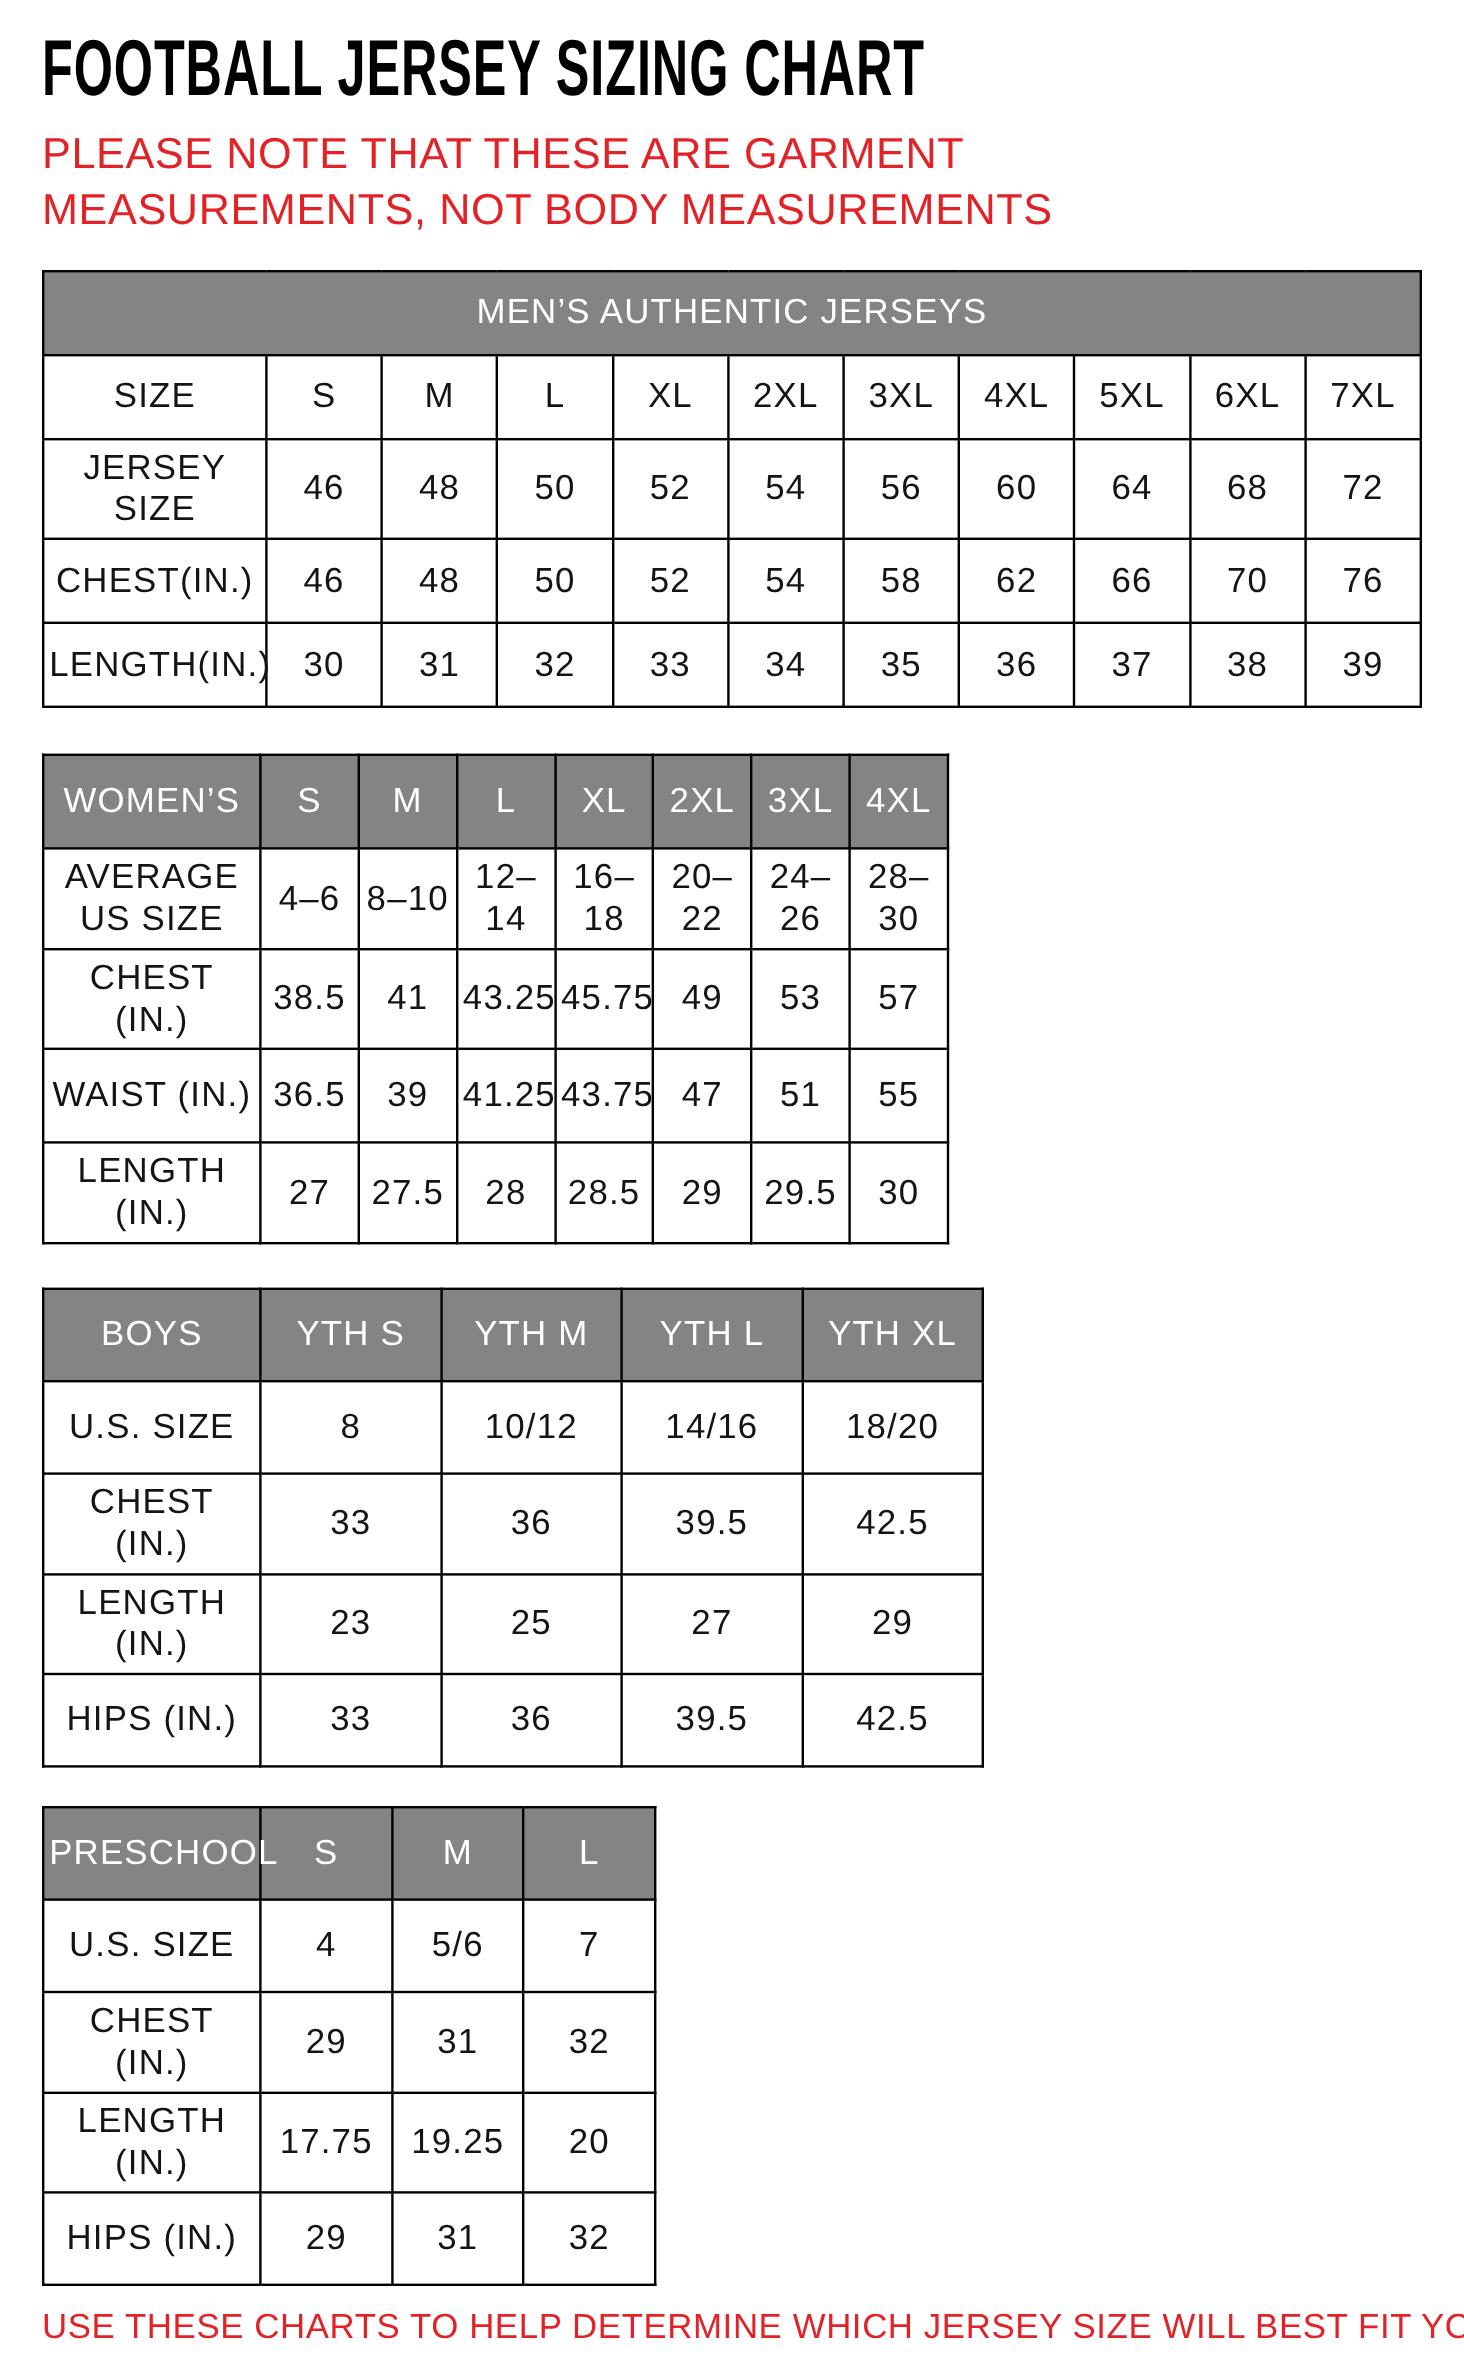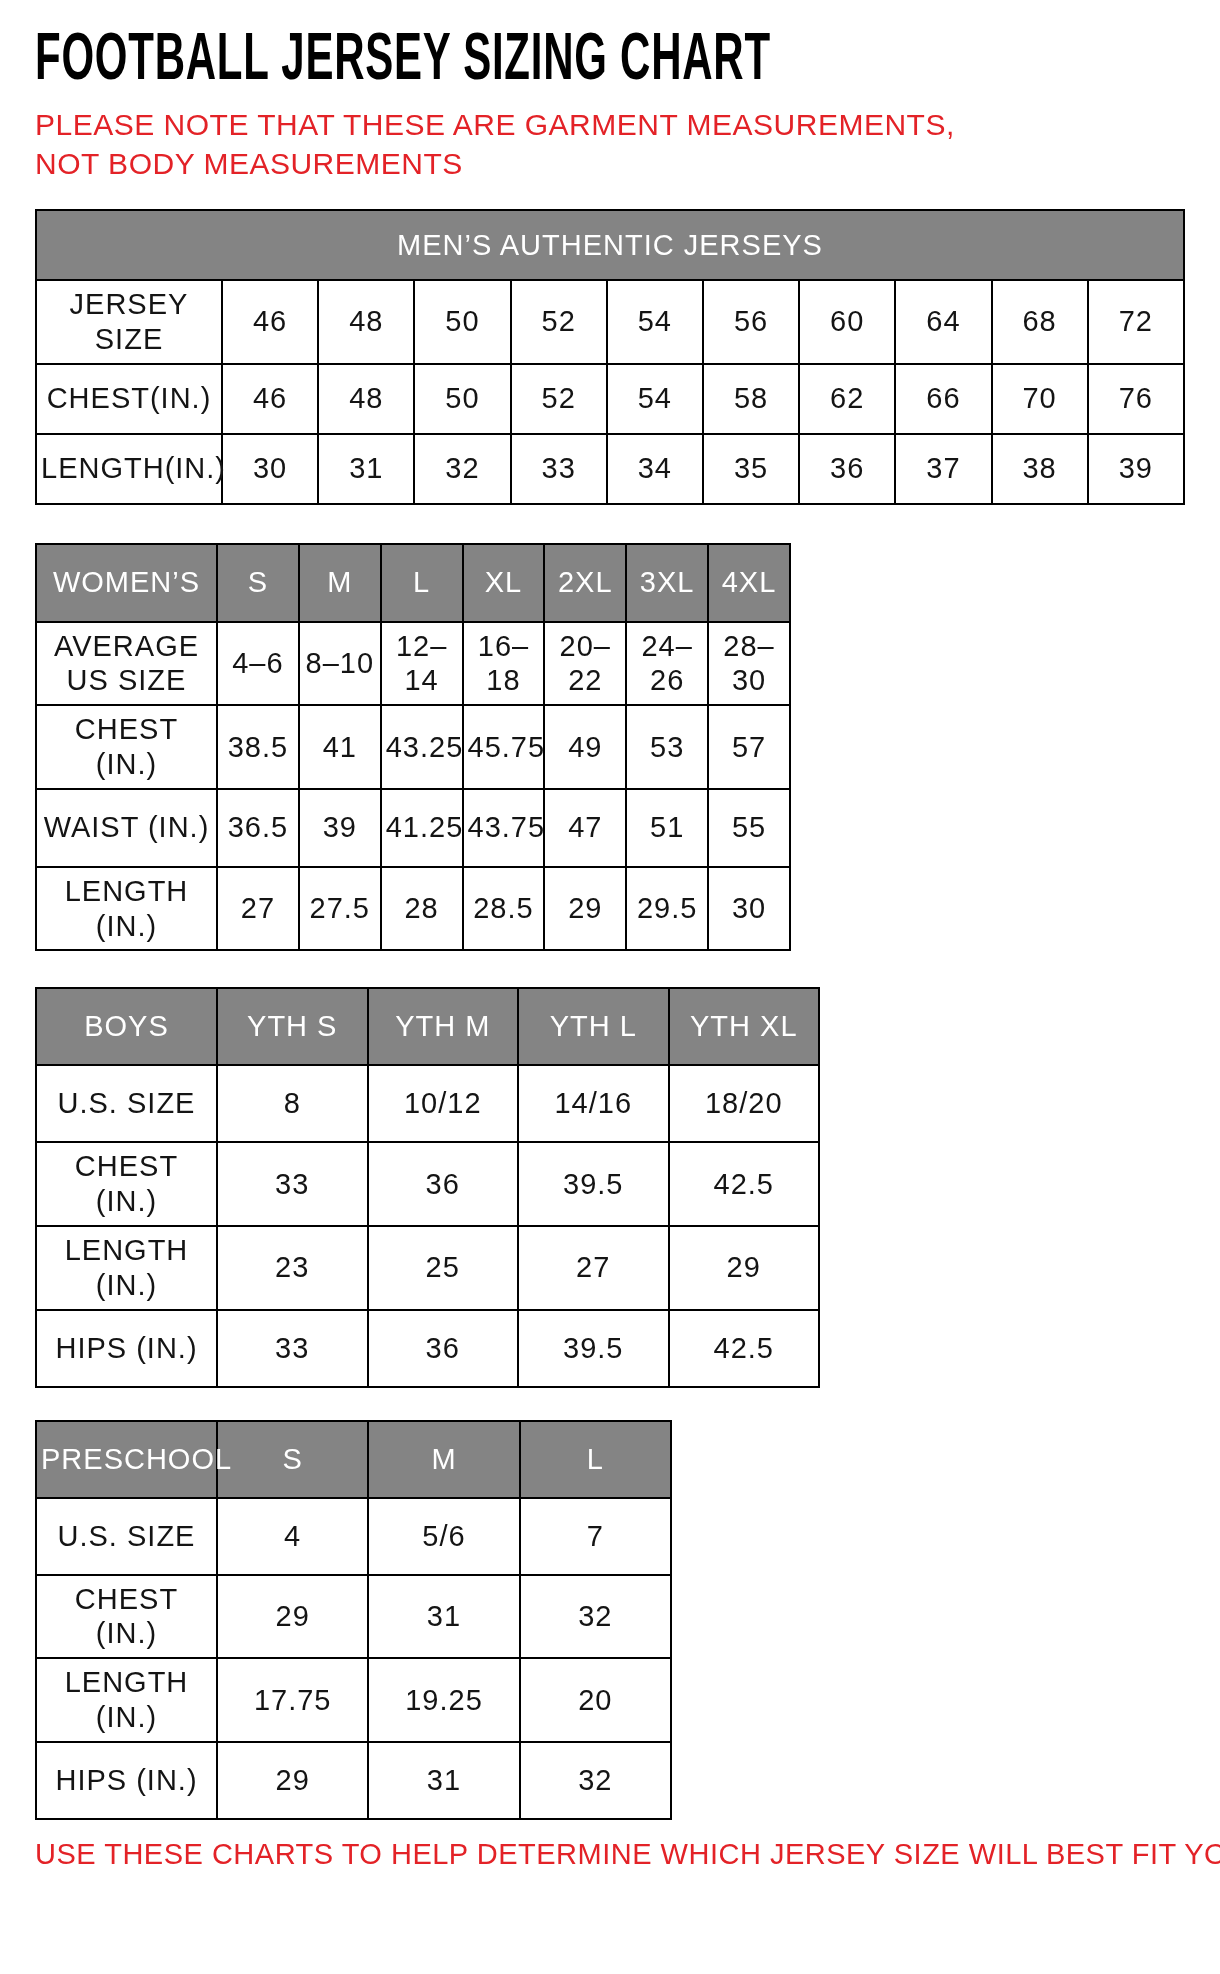--- a/index.html
+++ b/index.html
@@ -17,21 +17,21 @@
     font-size: 56px;
     color: #000;
     white-space: nowrap;
     transform: scaleX(0.75) scaleY(1.18);
     transform-origin: left top;
     letter-spacing: 1px;
     margin-bottom: 22px;
   }
   .note {
     color: var(--accent, #e32227);
-    font-size: 30px;
+    font-size: 36px;
     line-height: 1.3;
     letter-spacing: 0.5px;
     max-width: 940px;
     margin-bottom: 26px;
   }
 
   table.sizing-table {
     border-collapse: collapse;
     table-layout: fixed;
   }
@@ -61,21 +61,21 @@
   .mens td { height: 70px; }
 
   .womens { width: 756px; margin-bottom: 36px; }
   .womens col.c0 { width: 181px; }
   .womens td { height: 78px; }
 
   .boys { width: 785px; margin-bottom: 32px; padding-left: 24px; }
   .boys col.c0 { width: 181px; }
   .boys td { height: 77px; }
 
-  .preschool { width: 637px; margin-bottom: 18px; }
+  .preschool { width: 512px; margin-bottom: 18px; }
   .preschool col.c0 { width: 181px; }
   .preschool td { height: 77px; }
 
   .footer {
     color: var(--accent, #e32227);
     font-size: 29px;
     letter-spacing: 0.5px;
     white-space: nowrap;
   }
 </style>
@@ -96,20 +96,33 @@
         <col class="cn">
         <col class="cn">
         <col class="cn">
         <col class="cn">
         <col class="cn">
         <col class="cn">
       </colgroup>
       <tbody>
         <tr>
           <td class="banner" colspan="11">MEN’S AUTHENTIC JERSEYS</td>
+        </tr>
+        <tr>
+          <td class="rowlabel">SIZE</td>
+          <td class="val">S</td>
+          <td class="val">M</td>
+          <td class="val">L</td>
+          <td class="val">XL</td>
+          <td class="val">2XL</td>
+          <td class="val">3XL</td>
+          <td class="val">4XL</td>
+          <td class="val">5XL</td>
+          <td class="val">6XL</td>
+          <td class="val">7XL</td>
         </tr>
         <tr>
           <td class="rowlabel">JERSEY SIZE</td>
           <td class="val">46</td>
           <td class="val">48</td>
           <td class="val">50</td>
           <td class="val">52</td>
           <td class="val">54</td>
           <td class="val">56</td>
           <td class="val">60</td>

